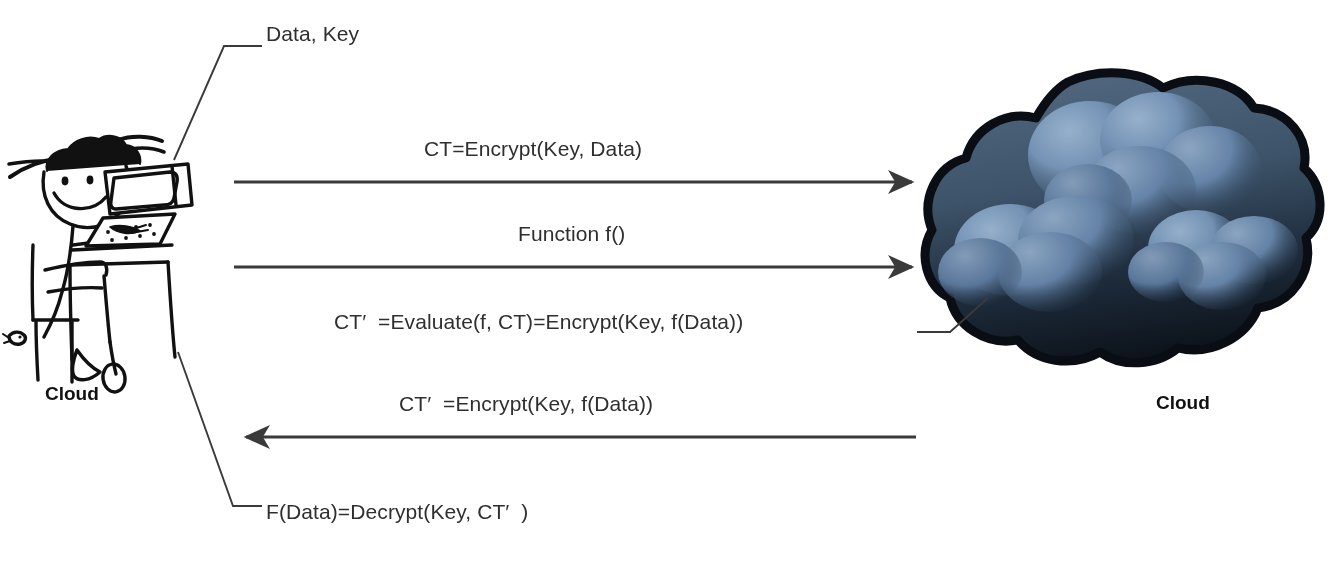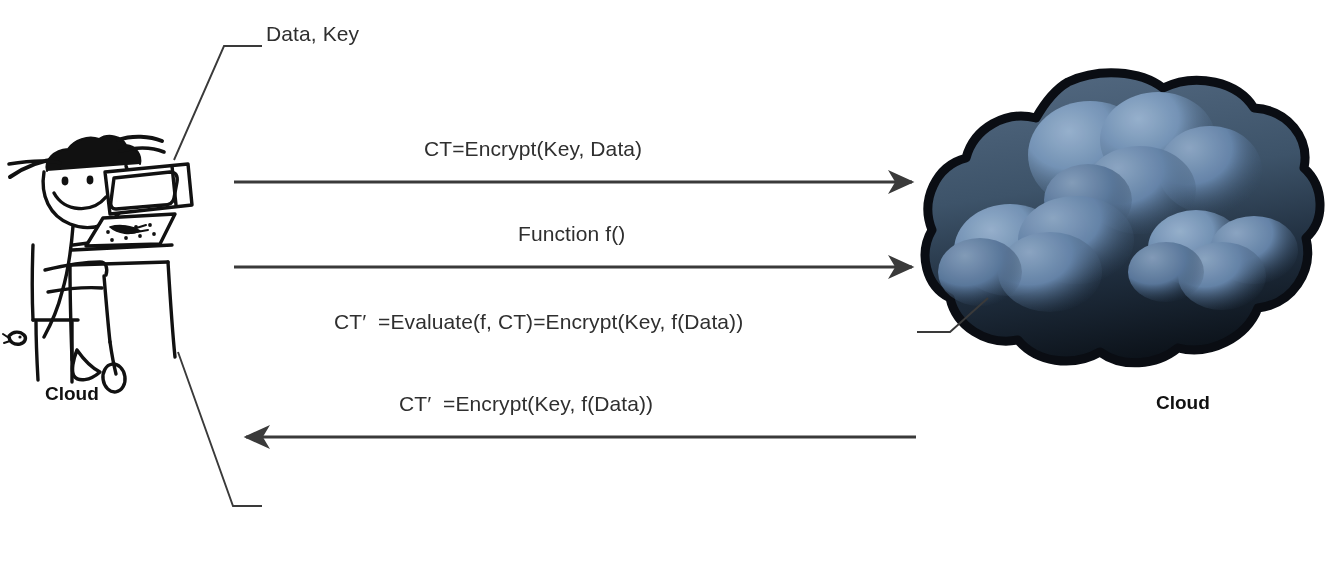--- a/index.html
+++ b/index.html
@@ -190,18 +190,19 @@
   <div class="lbl" style="left:266px; top:22px;">Data, Key</div>
 
   <div class="lbl" style="left:424px; top:137px;">CT=Encrypt(Key, Data)</div>
 
   <div class="lbl" style="left:518px; top:222px;">Function f()</div>
 
   <div class="lbl" style="left:399px; top:392px;">CT′  =Encrypt(Key, f(Data))</div>
 
   <div class="lbl" style="left:334px; top:310px;">CT′  =Evaluate(f, CT)=Encrypt(Key, f(Data))</div>
 
+  <div class="lbl" style="left:266px; top:500px;">F(Data)=Decrypt(Key, CT′  )</div>
 
   <div class="lbl-bold" style="left:45px; top:383px;">Cloud</div>
 
   <div class="lbl-bold" style="left:1156px; top:392px;">Cloud</div>
 
 </div>
 
 </body></html>

